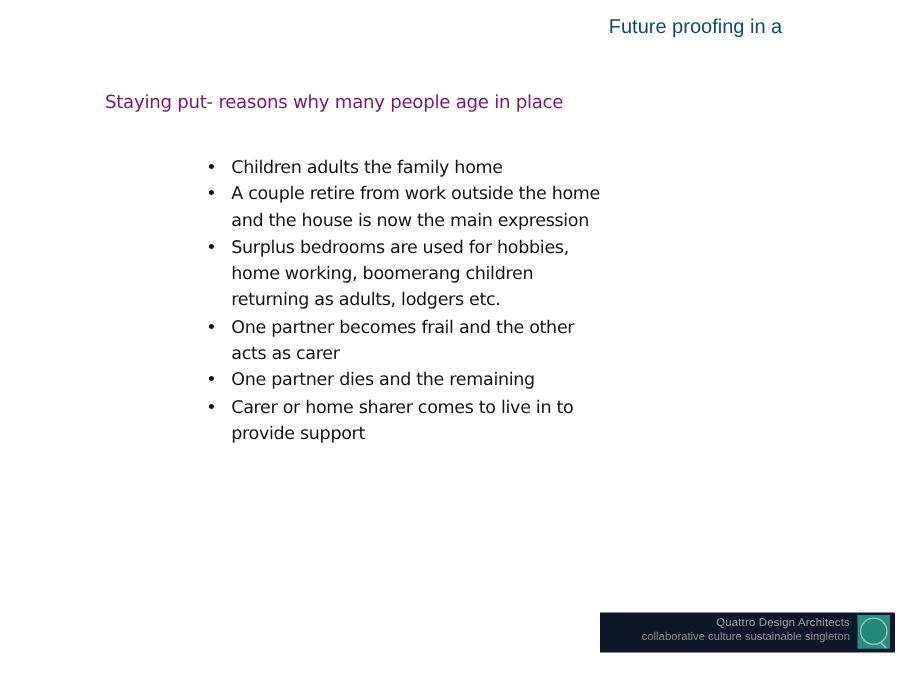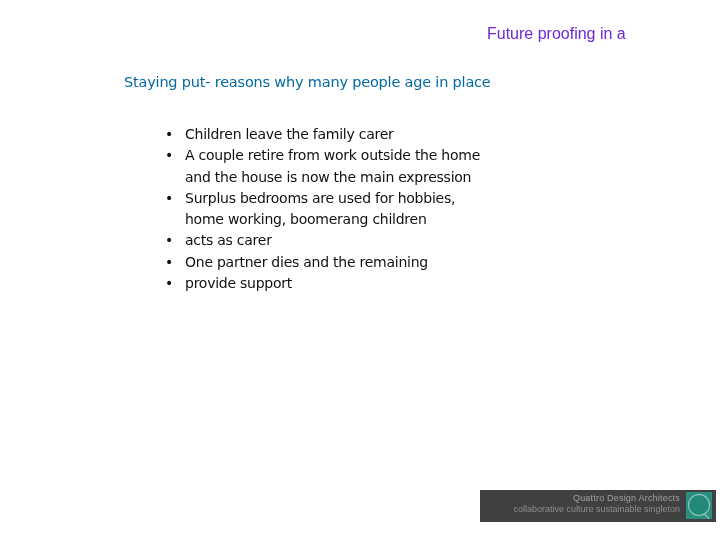--- a/index.html
+++ b/index.html
@@ -11,38 +11,37 @@
       width: 720px;
       height: 540px;
       position: relative;
       overflow: hidden;
       font-family: "DejaVu Sans", sans-serif;
       color: #000000;
     }
     .slide-title {
       position: absolute;
       left: 487px;
-      top: 24px;
+      top: 12px;
       font-family: "Liberation Sans", sans-serif;
       font-size: 16px;
       line-height: 20px;
-      color: #6d28d9;
+      color: #0c4a6e;
     }
     .slide-title div { white-space: nowrap; }
     .subtitle {
       position: absolute;
       left: 84px;
       top: 72px;
       font-family: "DejaVu Sans", sans-serif;
       font-size: 14.5px;
       line-height: 20px;
-      color: #0369a1;
+      color: #701a75;
       white-space: nowrap;
       letter-spacing: -0.2px;
-      margin-left: 40px;
     }
     .bullet-list {
       position: absolute;
       left: 165px;
       top: 124px;
       width: 360px;
       margin: 0;
       padding: 0;
       list-style: none;
       font-family: "DejaVu Sans", sans-serif;
@@ -61,21 +60,21 @@
       top: 0;
       width: 12px;
       text-align: left;
     }
     .logo {
       position: absolute;
       left: 480px;
       top: 490px;
       width: 236px;
       height: 32px;
-      background: #404040;
+      background: #0f172a;
     }
     .logo-text {
       position: absolute;
       right: 36px;
       top: 3px;
       text-align: right;
       font-family: "Liberation Sans", sans-serif;
       font-size: 9px;
       line-height: 11px;
       color: #8e8e8e;
@@ -119,42 +118,45 @@
 
 <div class="slide-title">
   <div>Future proofing in a</div>
 </div>
 
 <div class="subtitle">Staying put- reasons why many people age in place</div>
 
 <ul class="bullet-list">
   <li>
     <span class="bullet">•</span>
-    <div>Children leave the family carer</div>
+    <div>Children adults the family home</div>
   </li>
   <li>
     <span class="bullet">•</span>
     <div>A couple retire from work outside the home</div>
     <div>and the house is now the main expression</div>
   </li>
   <li>
     <span class="bullet">•</span>
     <div>Surplus bedrooms are used for hobbies,</div>
     <div>home working, boomerang children</div>
+    <div>returning as adults, lodgers etc.</div>
   </li>
   <li>
     <span class="bullet">•</span>
+    <div>One partner becomes frail and the other</div>
     <div>acts as carer</div>
   </li>
   <li>
     <span class="bullet">•</span>
     <div>One partner dies and the remaining</div>
   </li>
   <li>
     <span class="bullet">•</span>
+    <div>Carer or home sharer comes to live in to</div>
     <div>provide support</div>
   </li>
 </ul>
 
 <div class="logo">
   <div class="logo-text">
     <div class="firm">Quattro Design Architects</div>
     <div>collaborative culture sustainable singleton</div>
   </div>
   <div class="logo-mark">

